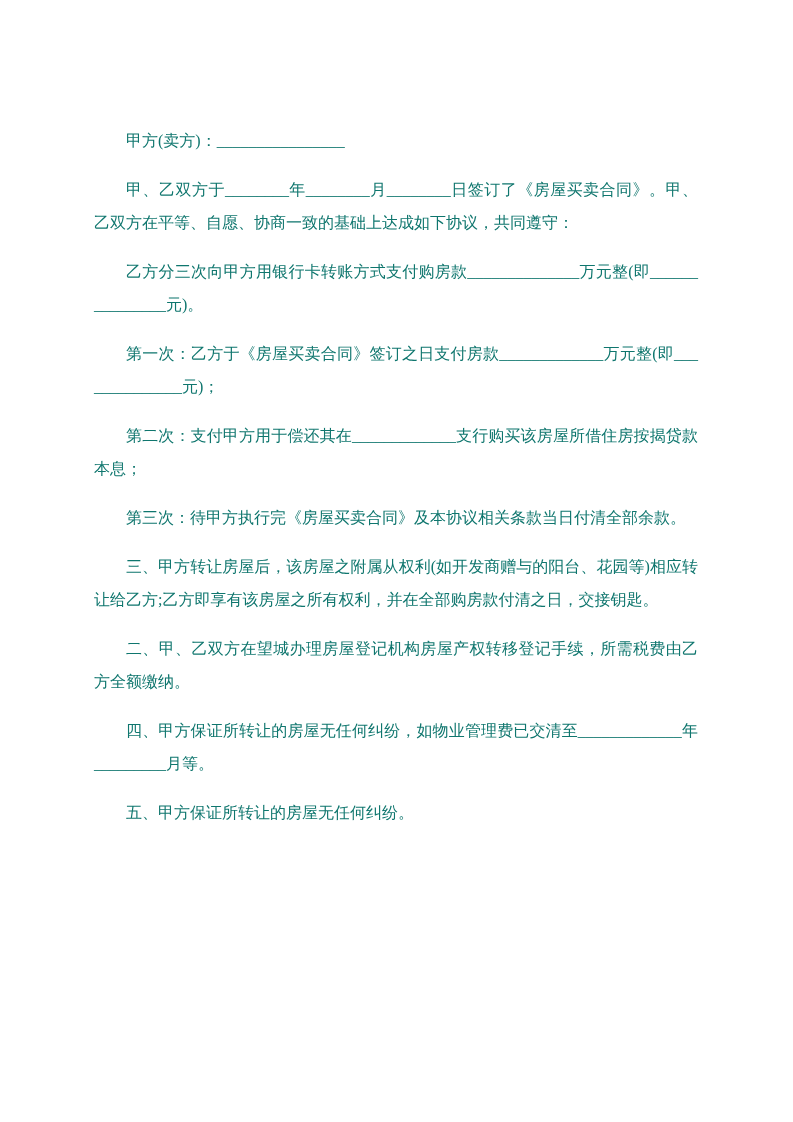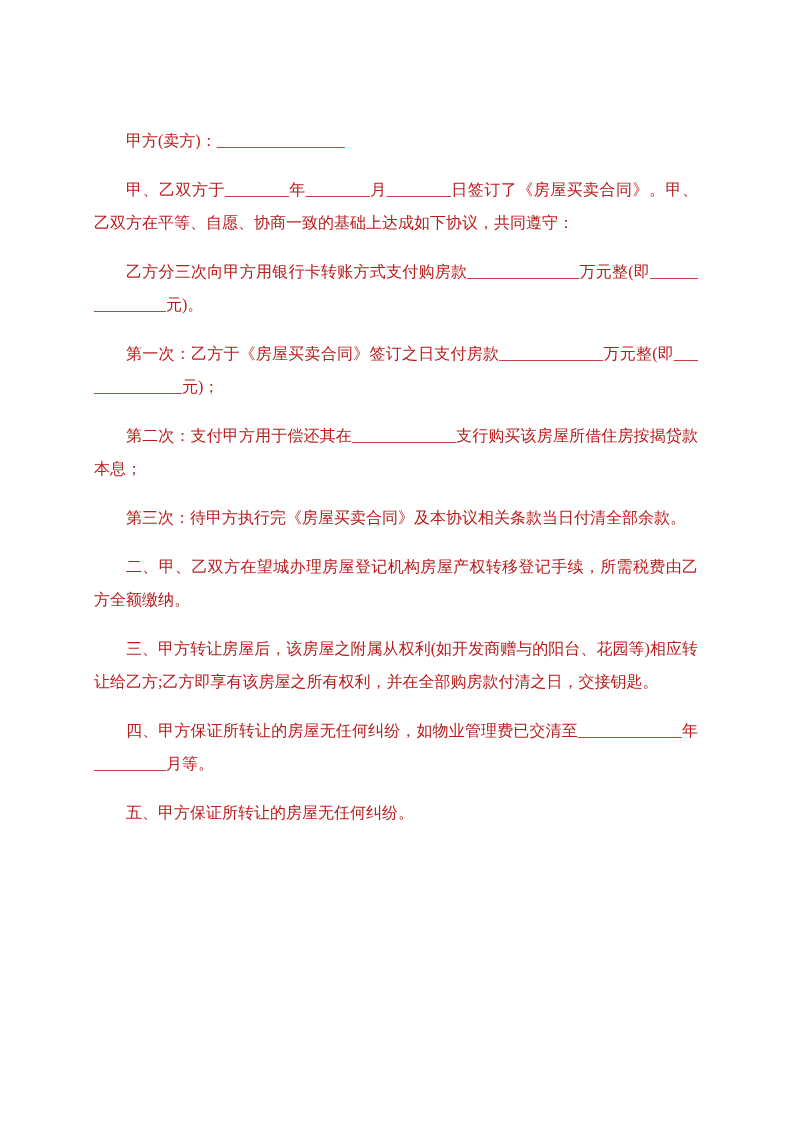--- a/index.html
+++ b/index.html
@@ -25,32 +25,32 @@
     width: 100%;
   }
   .para {
     margin: 0 0 16px 0;
     font-size: 16px;
     line-height: 33px;
     text-indent: 2em;
     text-align: justify;
     word-break: break-all;
     white-space: normal;
-    color: #b91c1c;
+    color: #0f766e;
   }
 </style>
 </head>
 <body>
 
 <div class="page">
   <div class="doc-body" id="doc-body">
       <p class="para">甲方(卖方)：________________</p>
       <p class="para">甲、乙双方于________年________月________日签订了《房屋买卖合同》。甲、乙双方在平等、自愿、协商一致的基础上达成如下协议，共同遵守：</p>
       <p class="para">乙方分三次向甲方用银行卡转账方式支付购房款______________万元整(即_______________元)。</p>
       <p class="para">第一次：乙方于《房屋买卖合同》签订之日支付房款_____________万元整(即______________元)；</p>
       <p class="para">第二次：支付甲方用于偿还其在_____________支行购买该房屋所借住房按揭贷款本息；</p>
       <p class="para">第三次：待甲方执行完《房屋买卖合同》及本协议相关条款当日付清全部余款。</p>
+      <p class="para">三、甲方转让房屋后，该房屋之附属从权利(如开发商赠与的阳台、花园等)相应转让给乙方;乙方即享有该房屋之所有权利，并在全部购房款付清之日，交接钥匙。</p>
       <p class="para">二、甲、乙双方在望城办理房屋登记机构房屋产权转移登记手续，所需税费由乙方全额缴纳。</p>
-      <p class="para">三、甲方转让房屋后，该房屋之附属从权利(如开发商赠与的阳台、花园等)相应转让给乙方;乙方即享有该房屋之所有权利，并在全部购房款付清之日，交接钥匙。</p>
       <p class="para">四、甲方保证所转让的房屋无任何纠纷，如物业管理费已交清至_____________年_________月等。</p>
       <p class="para">五、甲方保证所转让的房屋无任何纠纷。</p>
     </div>
 </div>
 
 </body></html>

